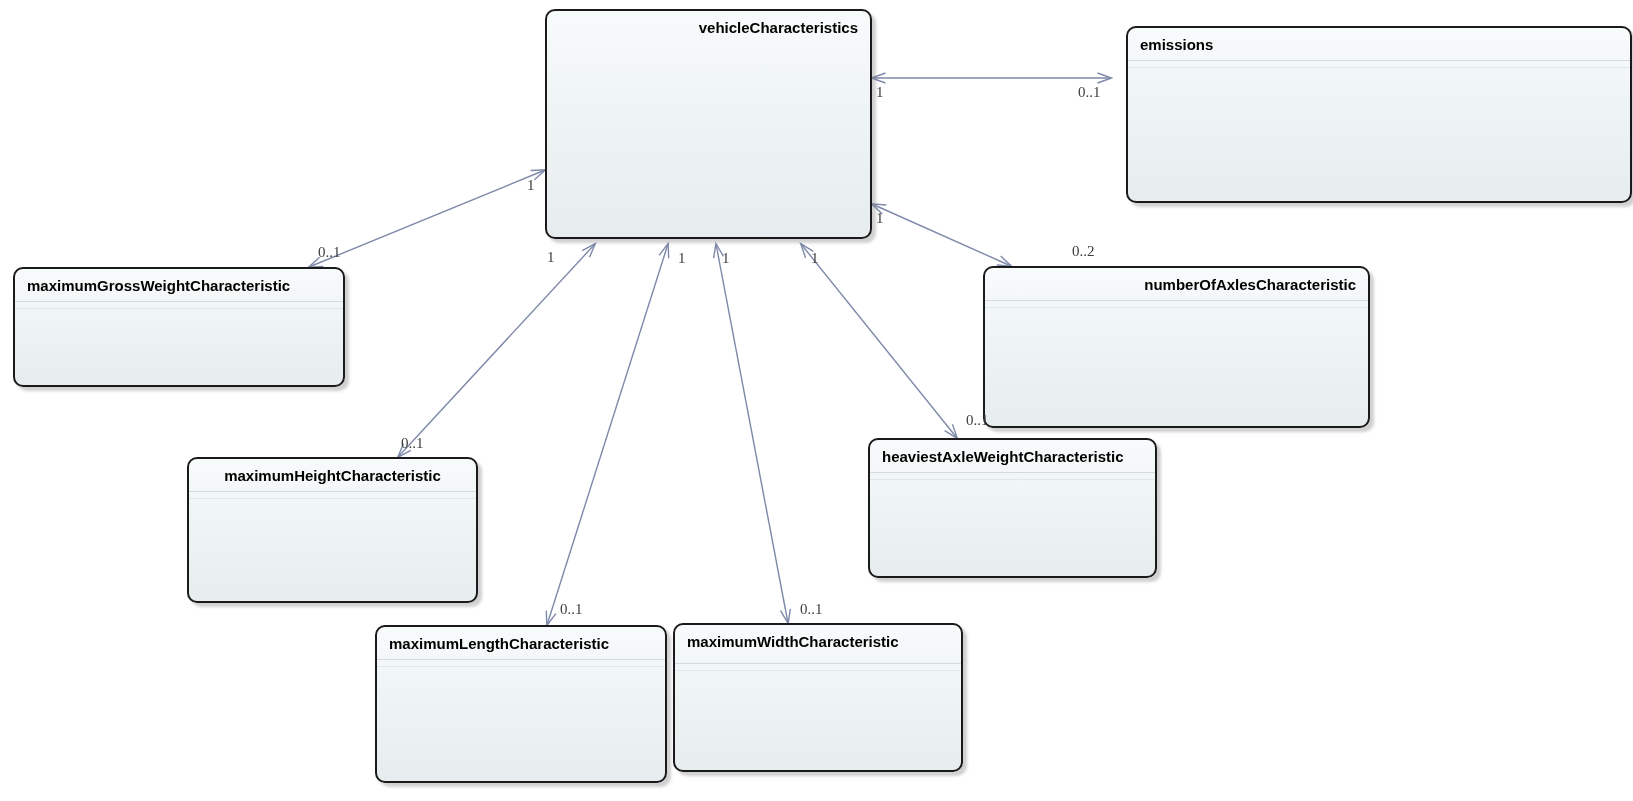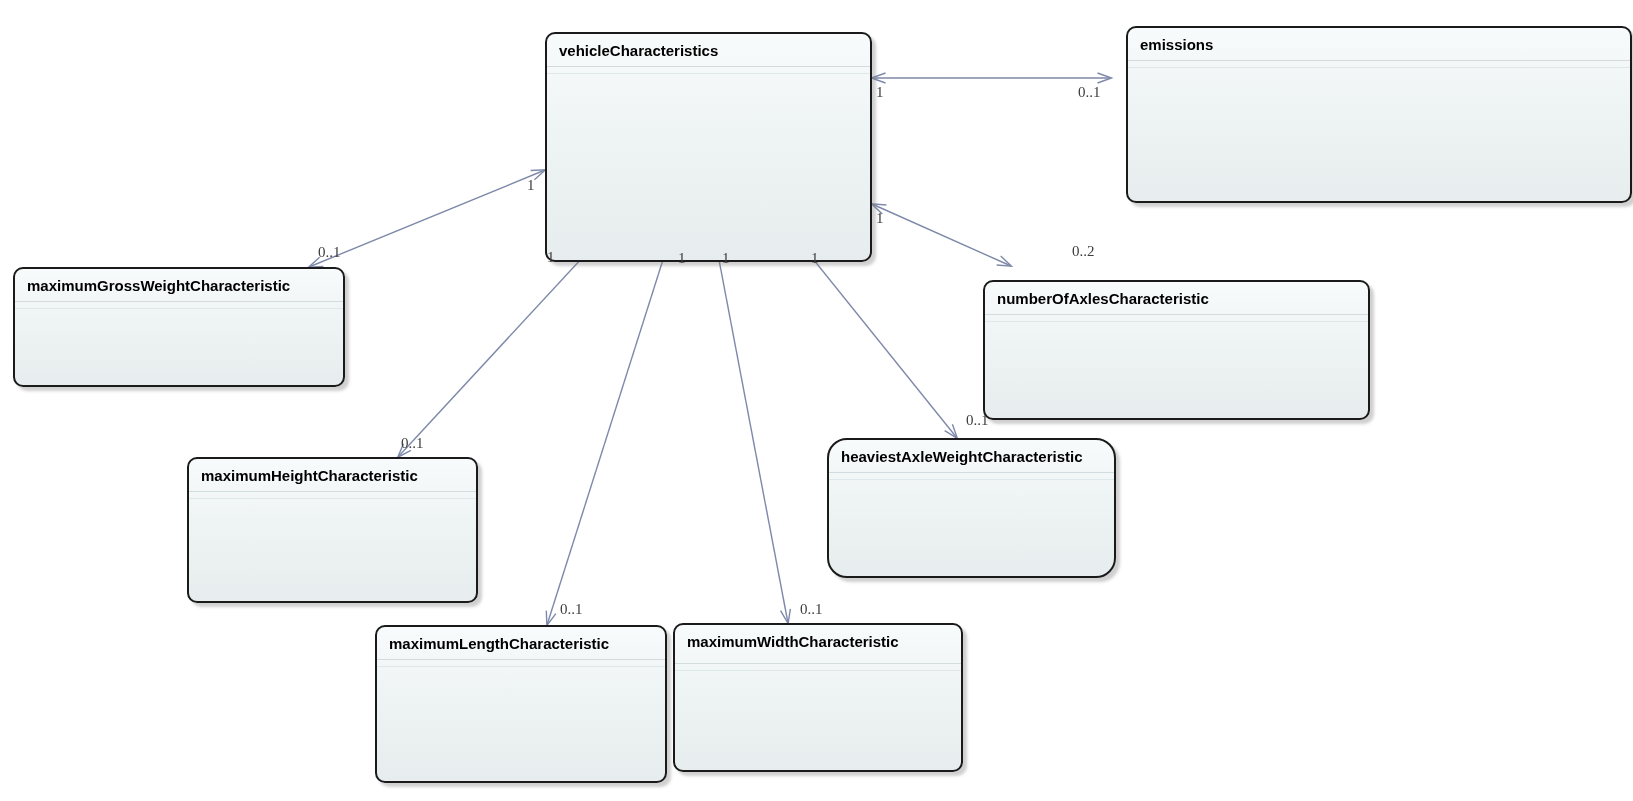--- a/index.html
+++ b/index.html
@@ -44,63 +44,63 @@
     </defs>
   <line x1="872" y1="78" x2="1111" y2="78" stroke="#7e89a9" stroke-width="1.4" marker-start="url(#openArrow)" marker-end="url(#openArrow)"></line>
       <line x1="872" y1="204" x2="1011" y2="266" stroke="#7e89a9" stroke-width="1.4" marker-start="url(#openArrow)" marker-end="url(#openArrow)"></line>
       <line x1="801" y1="244" x2="957" y2="438" stroke="#7e89a9" stroke-width="1.4" marker-start="url(#openArrow)" marker-end="url(#openArrow)"></line>
       <line x1="716" y1="244" x2="788" y2="623" stroke="#7e89a9" stroke-width="1.4" marker-start="url(#openArrow)" marker-end="url(#openArrow)"></line>
       <line x1="668" y1="244" x2="547" y2="625" stroke="#7e89a9" stroke-width="1.4" marker-start="url(#openArrow)" marker-end="url(#openArrow)"></line>
       <line x1="595" y1="244" x2="398" y2="457" stroke="#7e89a9" stroke-width="1.4" marker-start="url(#openArrow)" marker-end="url(#openArrow)"></line>
       <line x1="545" y1="170" x2="309" y2="267" stroke="#7e89a9" stroke-width="1.4" marker-start="url(#openArrow)" marker-end="url(#openArrow)"></line>
     </svg>
 
-  <div class="node" style="left: 545px; top: 32px; width: 327px; height: 230px;">
+  <div class="node" style="left: 545px; top: 9px; width: 327px; height: 230px; align-items: flex-end;">
     <div class="node-title">vehicleCharacteristics</div>
     <div class="attr-strip"></div>
     <div class="node-body"></div>
   </div>
 
   <div class="node" style="left: 1111px; top: 26px; width: 506px; height: 177px; margin-left: 15px;">
     <div class="node-title">emissions</div>
     <div class="attr-strip"></div>
     <div class="node-body"></div>
   </div>
 
   <div class="node" style="left: 13px; top: 267px; width: 332px; height: 120px;">
     <div class="node-title">maximumGrossWeightCharacteristic</div>
     <div class="attr-strip"></div>
     <div class="node-body"></div>
   </div>
 
-  <div class="node" style="left: 187px; top: 457px; width: 291px; height: 146px;">
+  <div class="node" style="left: 187px; top: 457px; width: 291px; height: 146px; text-align: center;">
     <div class="node-title">maximumHeightCharacteristic</div>
     <div class="attr-strip"></div>
     <div class="node-body"></div>
   </div>
 
   <div class="node" style="left: 375px; top: 625px; width: 292px; height: 158px; justify-content: flex-end;">
     <div class="node-title">maximumLengthCharacteristic</div>
     <div class="attr-strip"></div>
     <div class="node-body"></div>
   </div>
 
   <div class="node" style="left: 673px; top: 623px; width: 290px; height: 149px; gap: 6px;">
     <div class="node-title">maximumWidthCharacteristic</div>
     <div class="attr-strip"></div>
     <div class="node-body"></div>
   </div>
 
-  <div class="node" style="left: 827px; top: 438px; width: 289px; height: 140px; border-radius: 20px;">
+  <div class="node" style="left: 868px; top: 438px; width: 289px; height: 140px;">
     <div class="node-title">heaviestAxleWeightCharacteristic</div>
     <div class="attr-strip"></div>
     <div class="node-body"></div>
   </div>
 
-  <div class="node" style="left: 983px; top: 280px; width: 387px; height: 140px;">
+  <div class="node" style="left: 983px; top: 266px; width: 387px; height: 162px; text-align: right;">
     <div class="node-title">numberOfAxlesCharacteristic</div>
     <div class="attr-strip"></div>
     <div class="node-body"></div>
   </div>
 
   <div class="mult" style="left: 876px; top: 84px;">1</div>
 
   <div class="mult" style="left: 1078px; top: 84px;">0..1</div>
 
   <div class="mult" style="left: 876px; top: 210px;">1</div>

